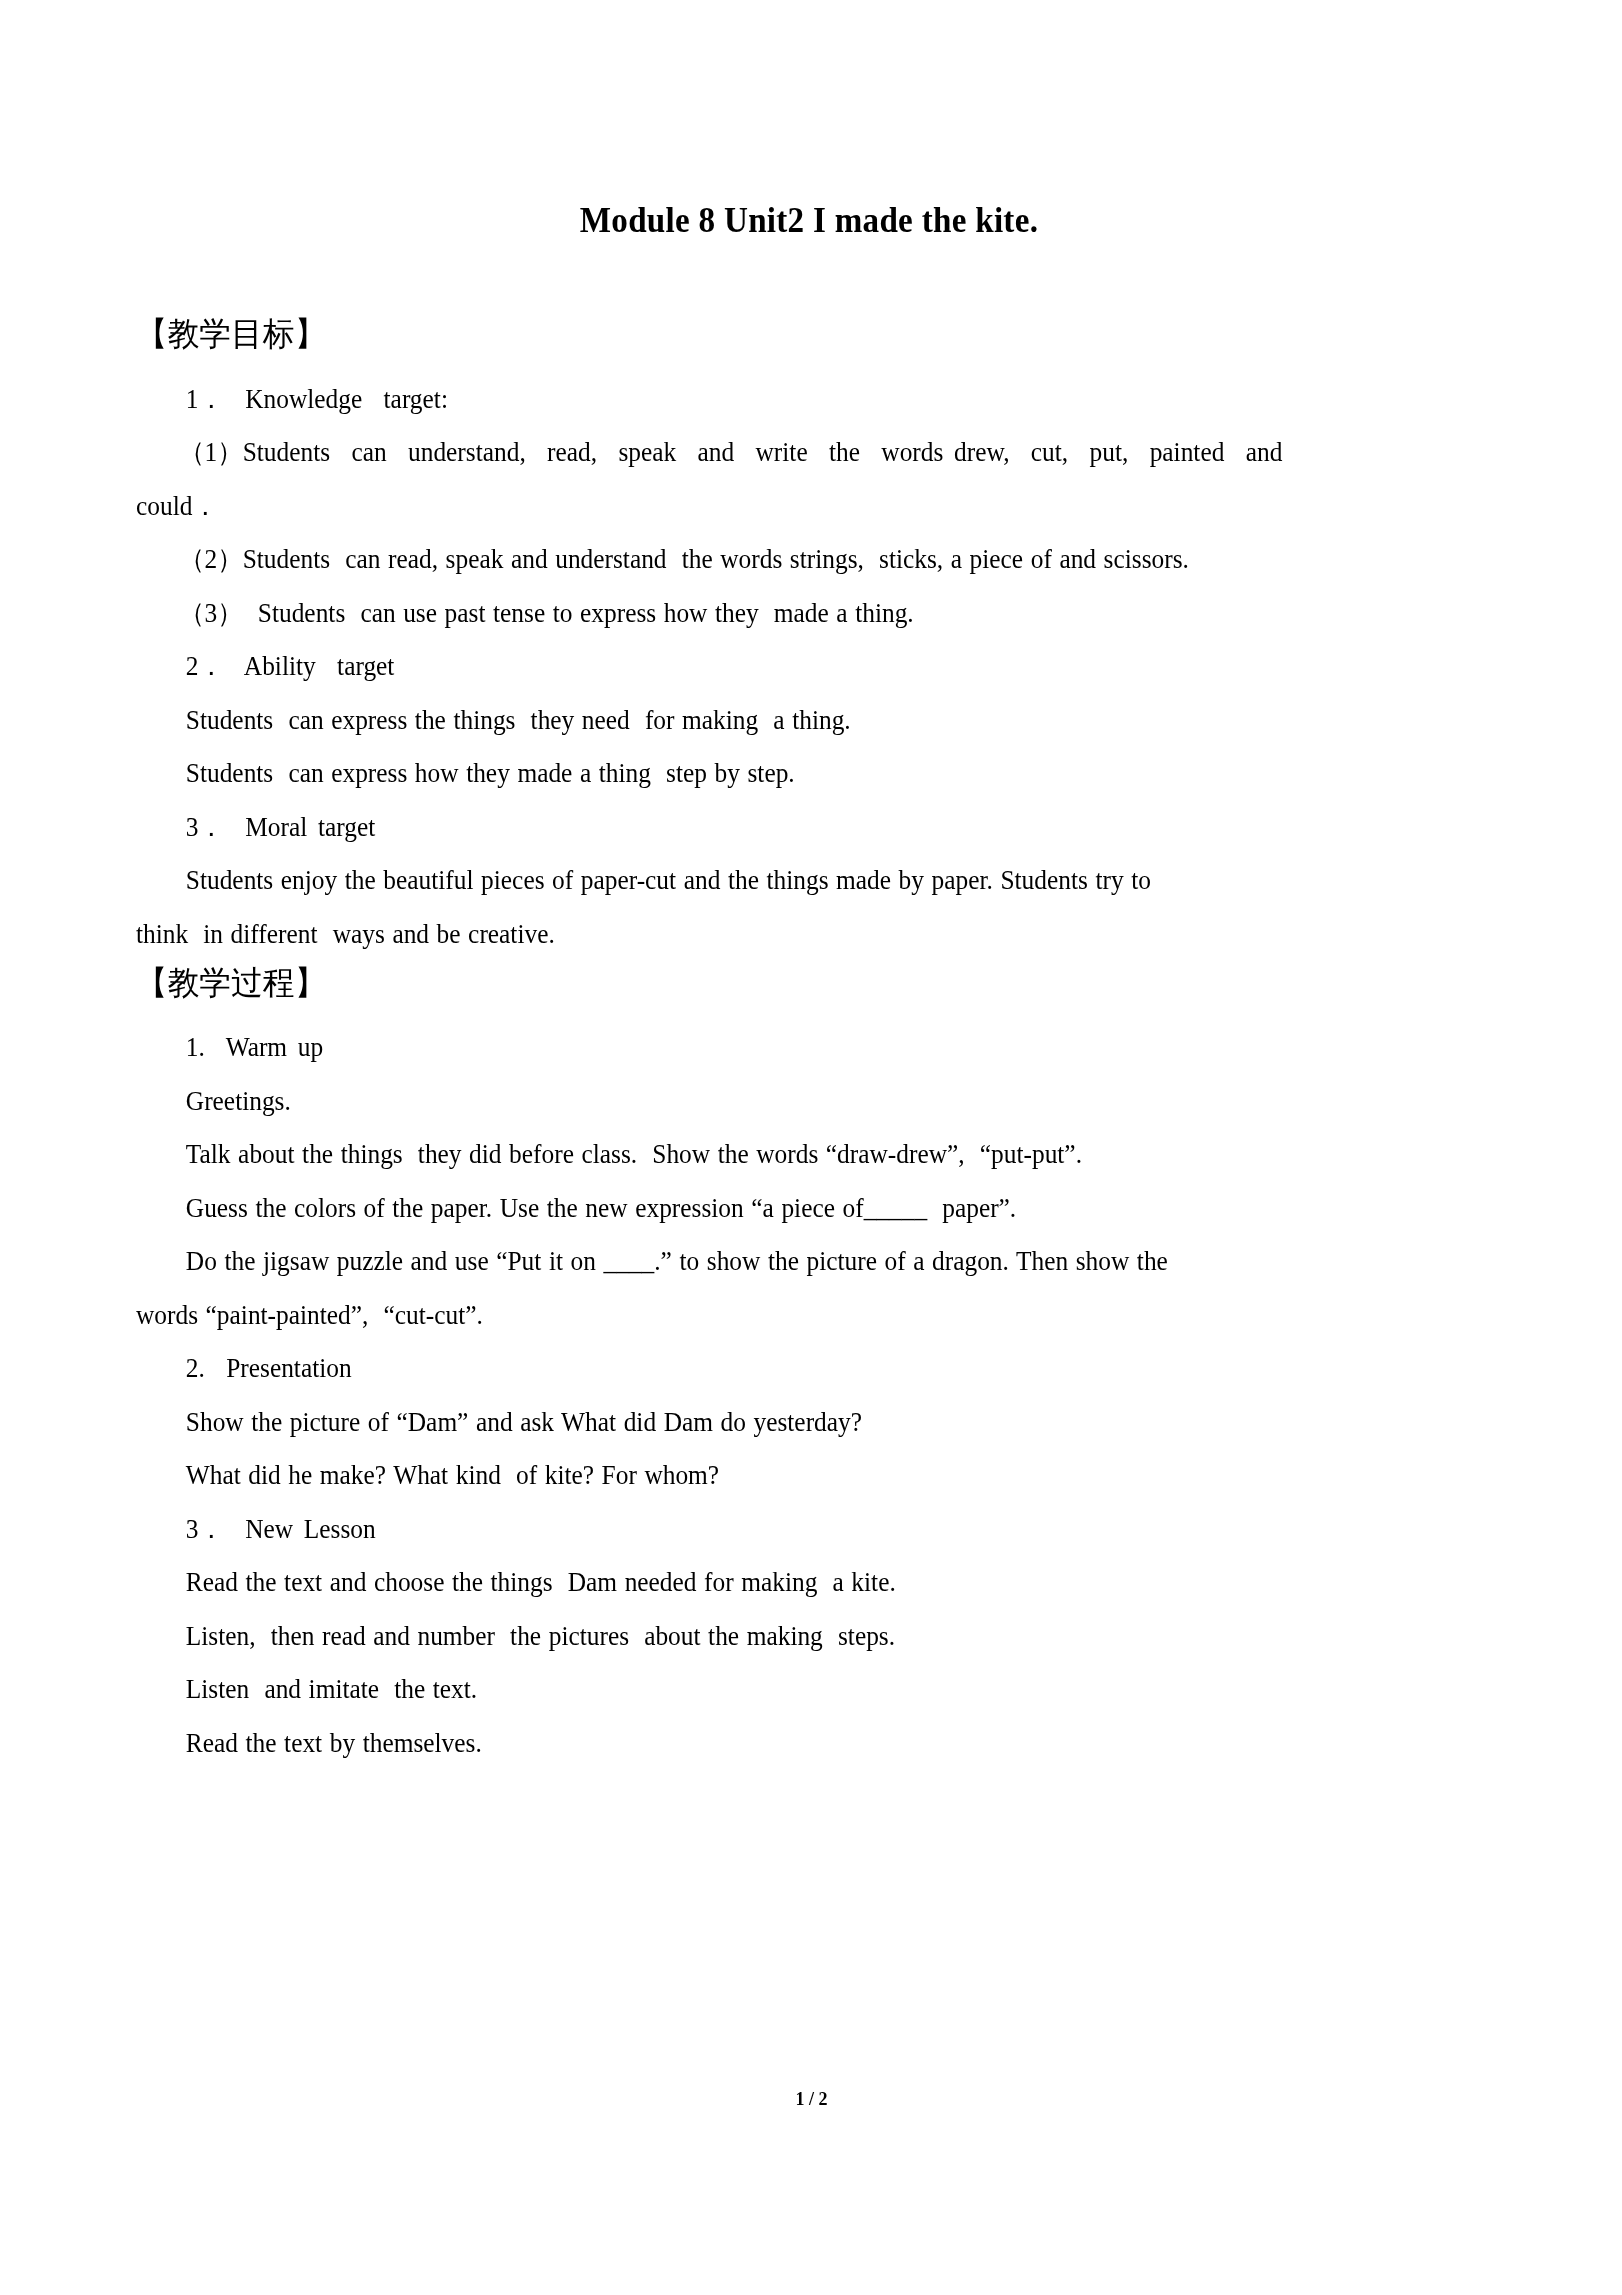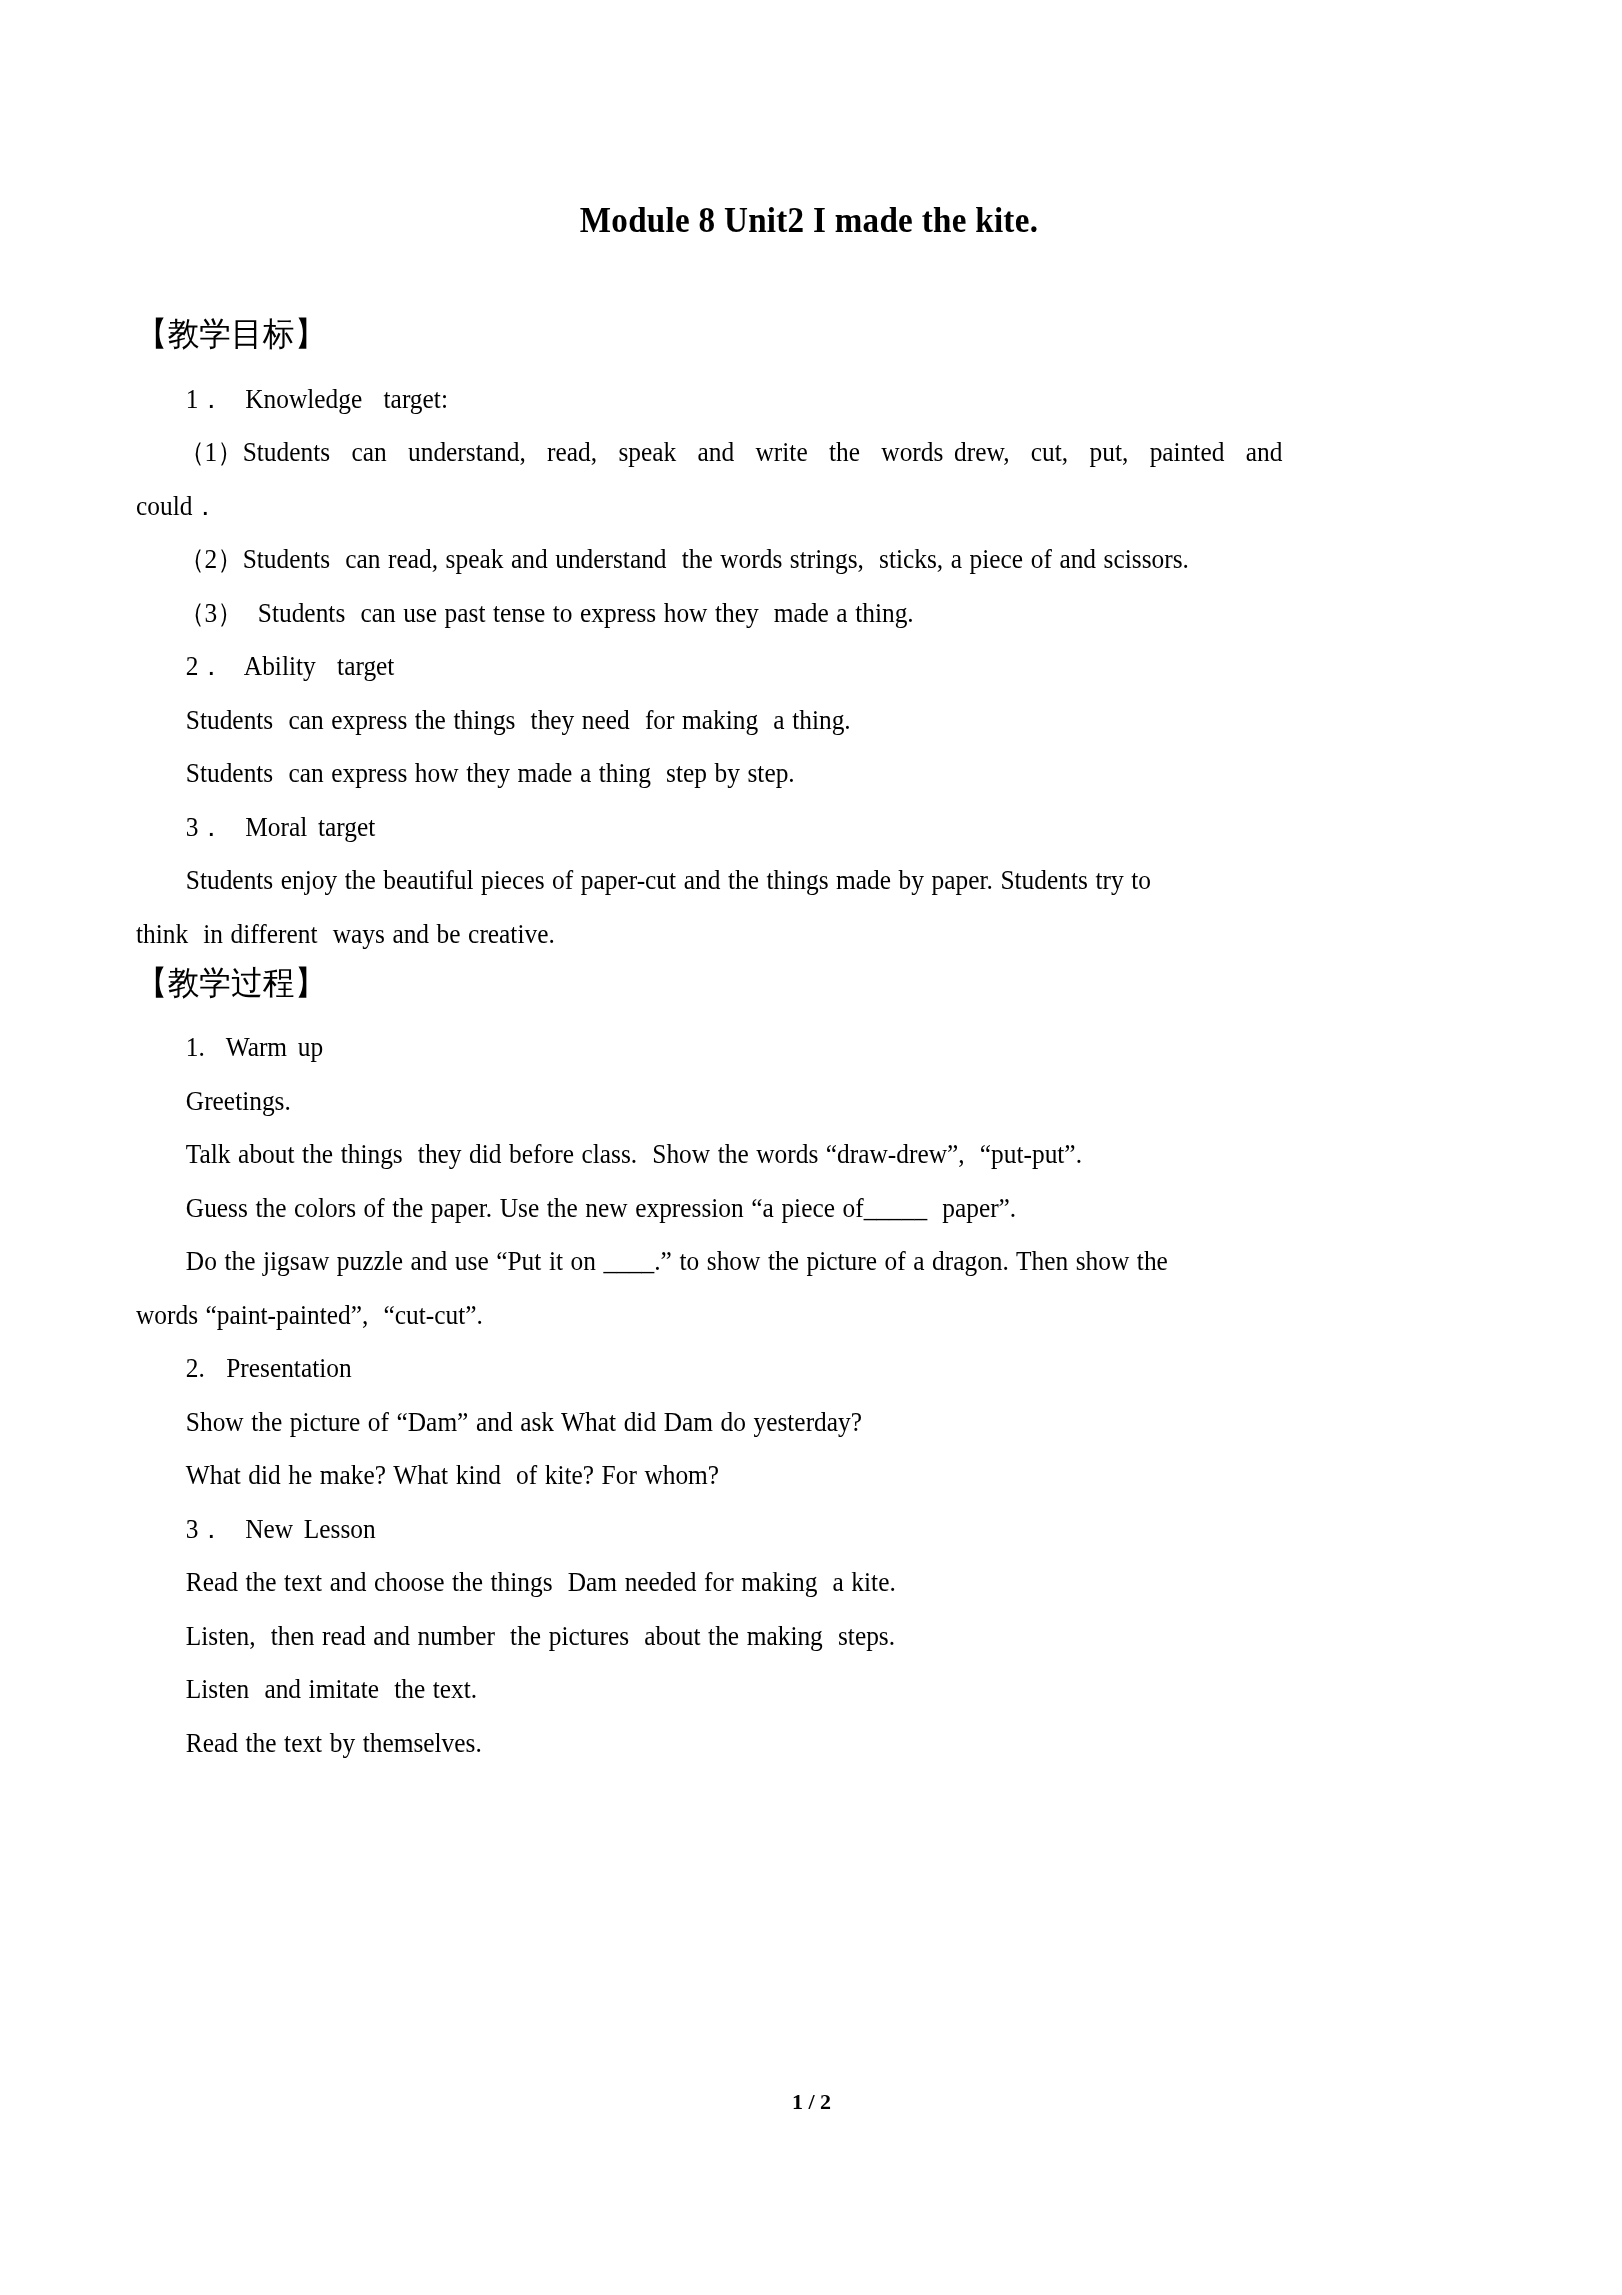--- a/index.html
+++ b/index.html
@@ -84,21 +84,21 @@
   .tight { word-spacing: 1.3px; }
   .loose { word-spacing: 4.6px; }
 
   
   .footer {
     position: absolute;
     left: 0;
     right: 0;
     top: 2089px;
     text-align: center;
-    font-size: 22px;
+    font-size: 18px;
     font-weight: bold;
     font-family: "Liberation Serif", "DejaVu Serif", serif;
   }
 </style>
 </head>
 <body>
 
 <div class="page">
   <div class="content">
 

